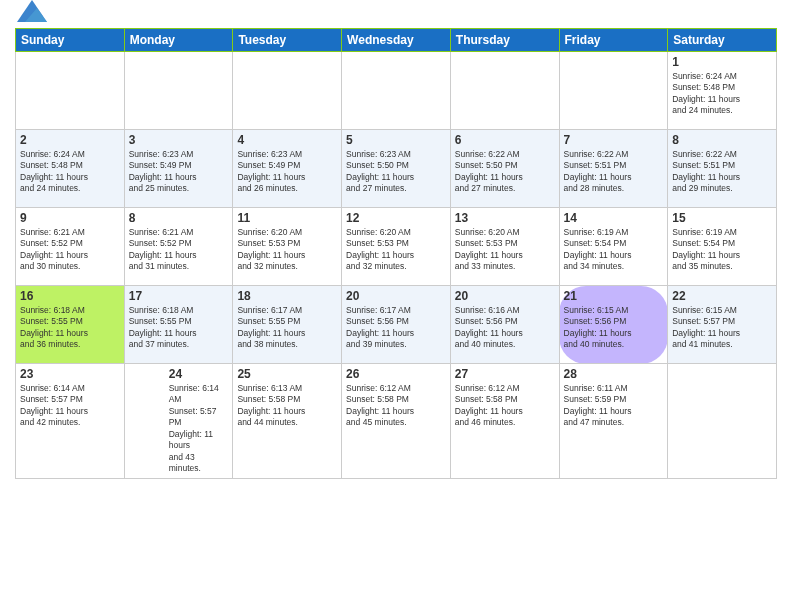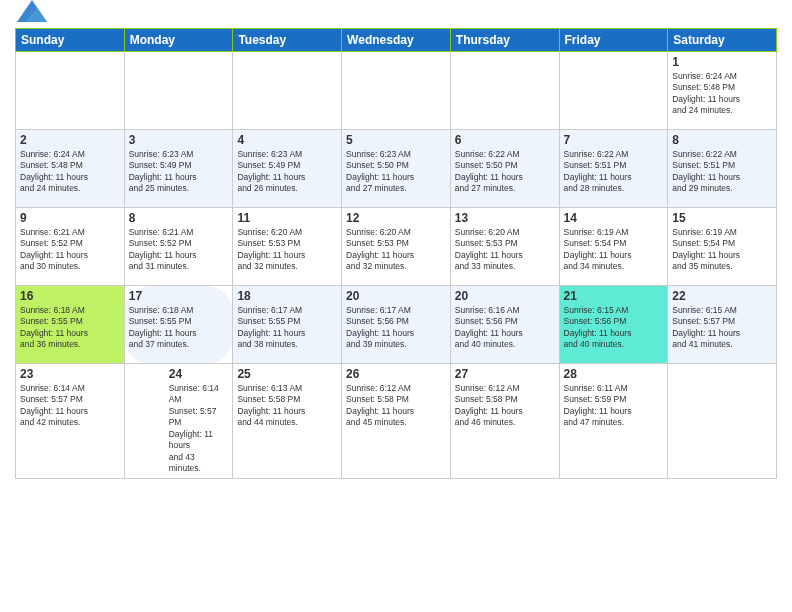--- a/index.html
+++ b/index.html
@@ -193,37 +193,37 @@
           <td style="background: rgb(255, 255, 255);">
             <span class="day-num">15</span>
             <div class="day-info">Sunrise: 6:19 AM<br>Sunset: 5:54 PM<br>Daylight: 11 hours<br>and 35 minutes.</div>
           </td>
         </tr>
         <tr>
           <td style="background: #bef264;">
             <span class="day-num">16</span>
             <div class="day-info">Sunrise: 6:18 AM<br>Sunset: 5:55 PM<br>Daylight: 11 hours<br>and 36 minutes.</div>
           </td>
-          <td style="background: rgb(238, 244, 251); border-radius: 27px;">
+          <td style="background: rgb(238, 244, 251);">
             <span class="day-num">17</span>
             <div class="day-info">Sunrise: 6:18 AM<br>Sunset: 5:55 PM<br>Daylight: 11 hours<br>and 37 minutes.</div>
           </td>
           <td style="background: rgb(238, 244, 251);">
             <span class="day-num">18</span>
             <div class="day-info">Sunrise: 6:17 AM<br>Sunset: 5:55 PM<br>Daylight: 11 hours<br>and 38 minutes.</div>
           </td>
           <td style="background: rgb(238, 244, 251);">
             <span class="day-num">20</span>
             <div class="day-info">Sunrise: 6:17 AM<br>Sunset: 5:56 PM<br>Daylight: 11 hours<br>and 39 minutes.</div>
           </td>
           <td style="background: rgb(238, 244, 251);">
             <span class="day-num">20</span>
             <div class="day-info">Sunrise: 6:16 AM<br>Sunset: 5:56 PM<br>Daylight: 11 hours<br>and 40 minutes.</div>
           </td>
-          <td style="background: #5eead4;">
+          <td style="background: #c4b5fd; border-radius: 27px;">
             <span class="day-num">21</span>
             <div class="day-info">Sunrise: 6:15 AM<br>Sunset: 5:56 PM<br>Daylight: 11 hours<br>and 40 minutes.</div>
           </td>
           <td style="background: rgb(238, 244, 251);">
             <span class="day-num">22</span>
             <div class="day-info">Sunrise: 6:15 AM<br>Sunset: 5:57 PM<br>Daylight: 11 hours<br>and 41 minutes.</div>
           </td>
         </tr>
         <tr>
           <td style="background: rgb(255, 255, 255);">

